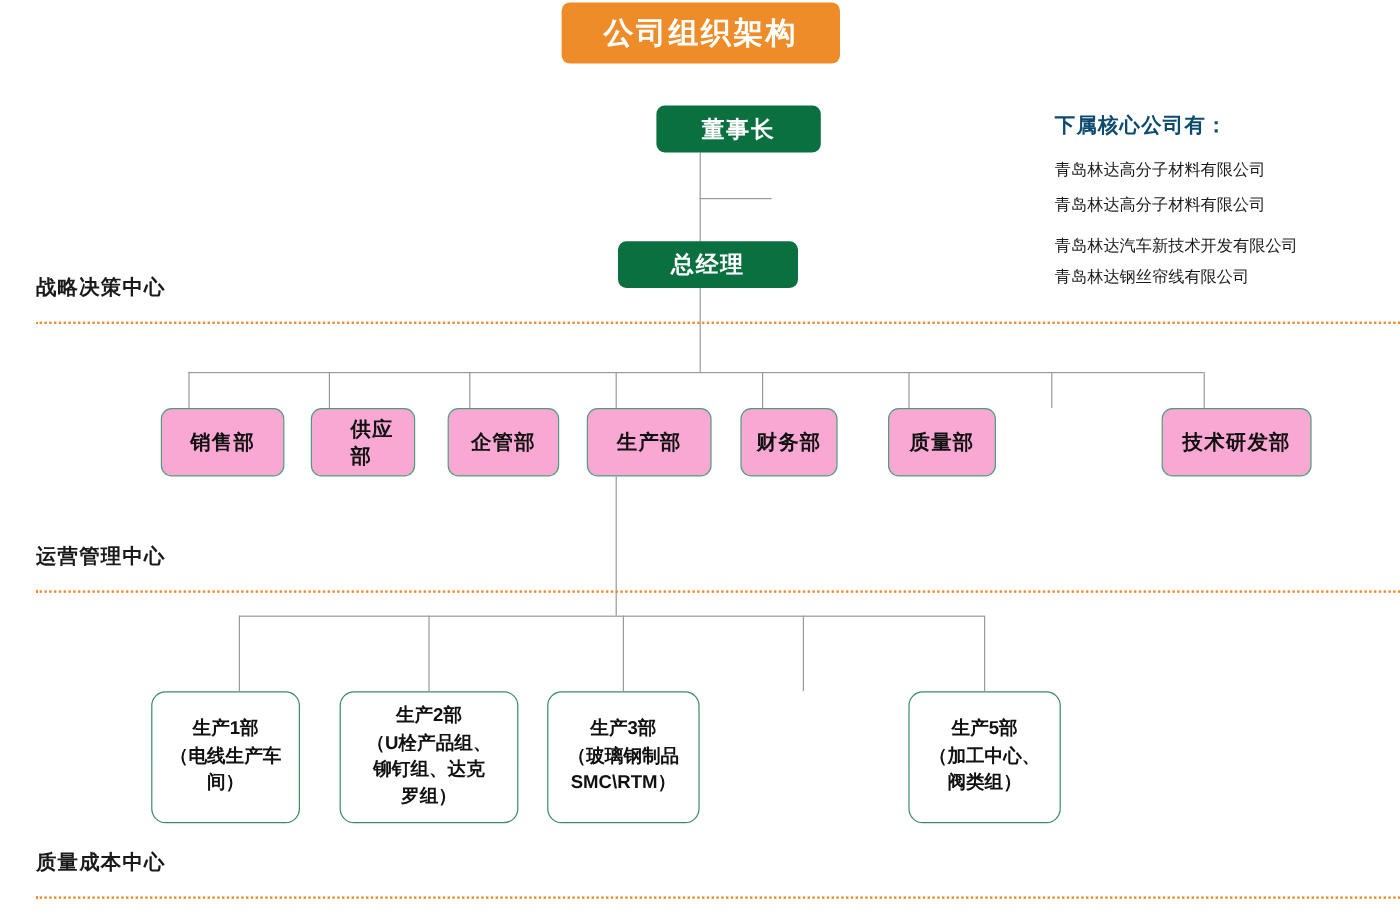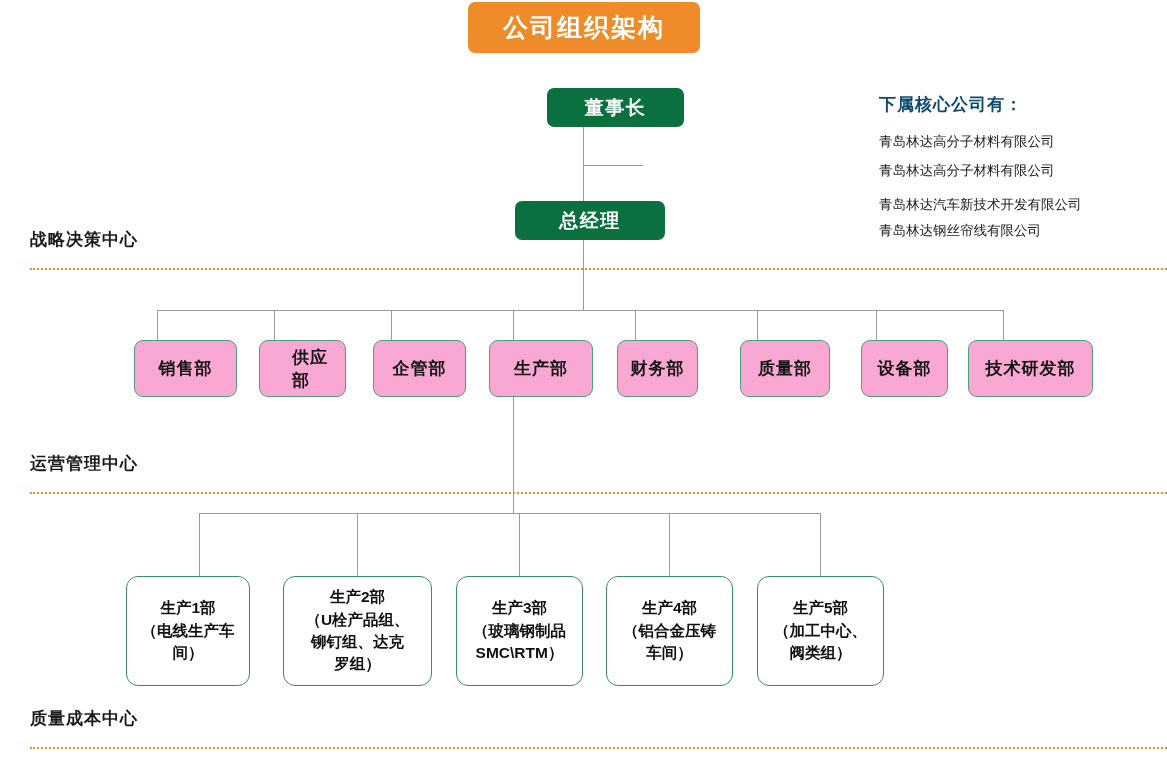--- a/index.html
+++ b/index.html
@@ -150,21 +150,20 @@
   <div class="vline" style="left:757px;  top:310px; height:30px;"></div>
   <div class="vline" style="left:876px;  top:310px; height:30px;"></div>
   <div class="vline" style="left:1003px; top:310px; height:30px;"></div>
 
   <div class="dept-box" style="left:106px; width:103px;">销售部</div>
   <div class="dept-box" style="left:231px; width:87px;padding-left:32px;">供应部</div>
   <div class="dept-box" style="left:345px; width:93px;">企管部</div>
   <div class="dept-box" style="left:461px; width:104px;">生产部</div>
   <div class="dept-box" style="left:589px; width:81px;">财务部</div>
   <div class="dept-box" style="left:712px; width:90px;">质量部</div>
-  <div class="dept-box" style="left:833px; width:87px;">设备部</div>
   <div class="dept-box" style="left:940px; width:125px;">技术研发部</div>
 
   <div class="vline" style="left:513px; top:397px; height:116px;"></div>
   <div class="hline" style="left:199px; top:513px; width:621px;"></div>
   <div class="vline" style="left:199px; top:513px; height:63px;"></div>
   <div class="vline" style="left:357px; top:513px; height:63px;"></div>
   <div class="vline" style="left:519px; top:513px; height:63px;"></div>
   <div class="vline" style="left:669px; top:513px; height:63px;"></div>
   <div class="vline" style="left:820px; top:513px; height:63px;"></div>
 
@@ -186,27 +185,20 @@
   </div>
 
   <div class="prod-box" style="left:456px; width:127px;">
     <div>
       <div>生产3部</div>
       <div>（玻璃钢制品</div>
       <div>SMC\RTM）</div>
     </div>
   </div>
 
-  <div class="prod-box" style="left:606px; width:127px;">
-    <div>
-      <div>生产4部</div>
-      <div>（铝合金压铸</div>
-      <div>车间）</div>
-    </div>
-  </div>
 
   <div class="prod-box" style="left:757px; width:127px;">
     <div>
       <div>生产5部</div>
       <div>（加工中心、</div>
       <div>阀类组）</div>
     </div>
   </div>
 
   <div class="band-label" style="top:228px;">战略决策中心</div>

